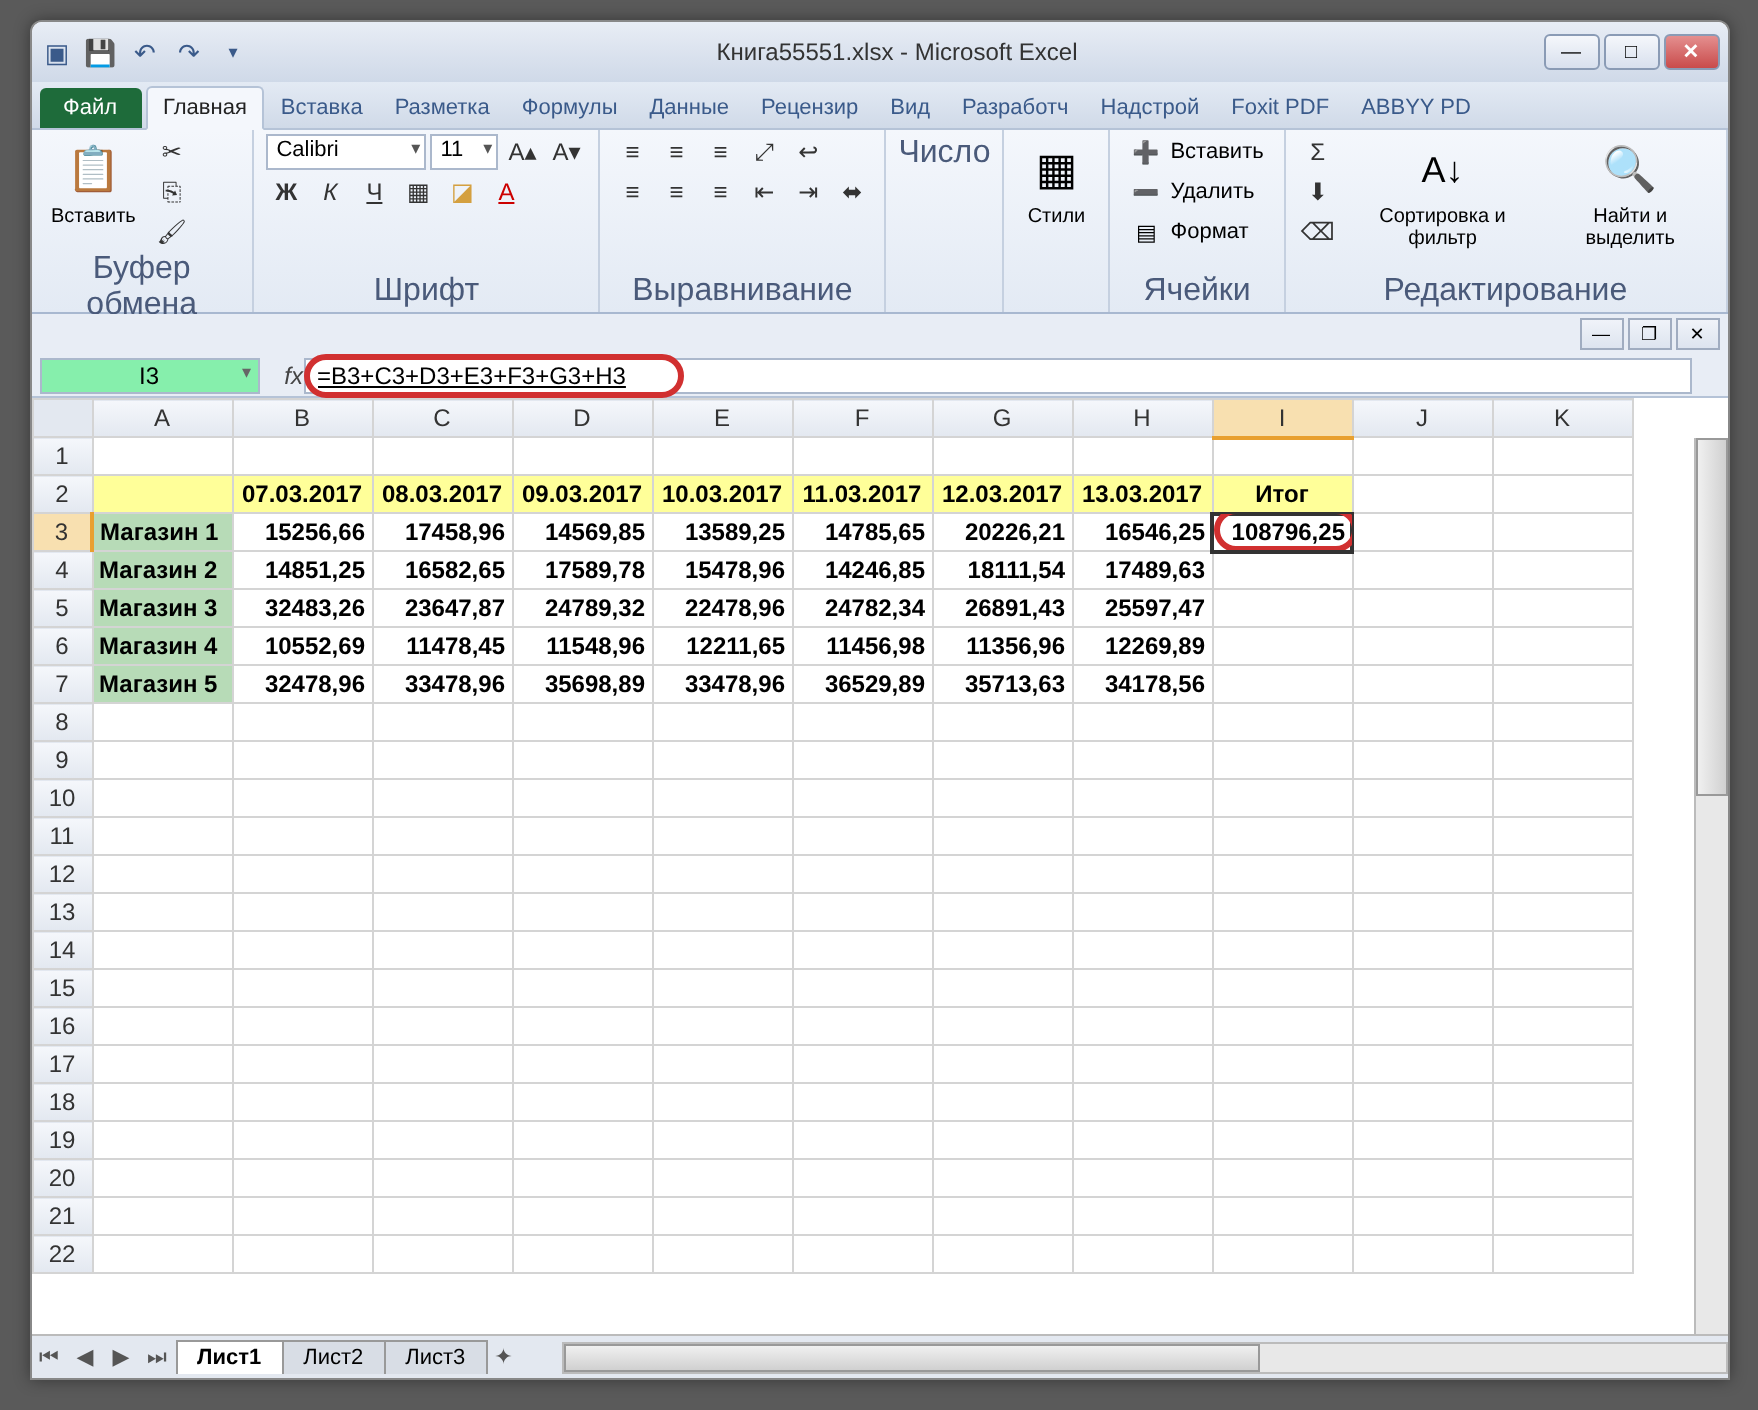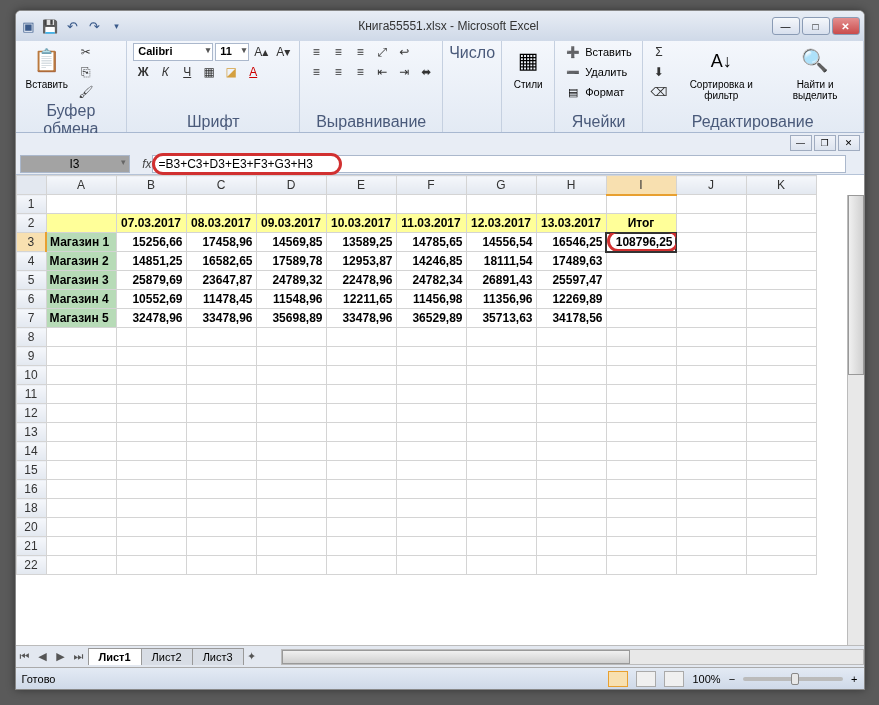--- a/index.html
+++ b/index.html
@@ -18,32 +18,32 @@
 .rtab.active { background: #f4f7fc; border: 1px solid #b5c3d7; border-bottom: 1px solid #f4f7fc; border-radius: 3px 3px 0 0; color: #222; position: relative; top: 1px; }
 .ribbon { height: 92px; background: linear-gradient(#f4f7fc,#e3eaf4); border-bottom: 1px solid #a8b8d0; display: flex; font-size: 11px; }
 .rgroup { border-right: 1px solid #c5d0e0; padding: 2px 6px 1px 6px; display: flex; flex-direction: column; justify-content: space-between; }
 .rgroup-body { display: flex; gap: 4px; align-items: flex-start; flex: 1; }
 .rgroup-label { text-align: center; font-size: 16px; color: #4a5a7a; padding-top: 1px; }
 .bigbtn { display: flex; flex-direction: column; align-items: center; gap: 2px; padding: 2px 4px; }
 .bigbtn .ico { width: 32px; height: 32px; display: flex; align-items: center; justify-content: center; font-size: 22px; }
 .bigbtn .lbl { font-size: 10px; text-align: center; line-height: 1.1; }
 .stack { display: flex; flex-direction: column; gap: 2px; }
 .row { display: flex; gap: 2px; align-items: center; }
-.combo { border: 1px solid #abb8cc; background: #fff; font-size: 11px; padding: 1px 14px 1px 4px; height: 18px; position: relative; font-weight: bold; }
+.combo { border: 1px solid #abb8cc; background: #fff; font-size: 11px; padding: 1px 14px 1px 4px; height: 18px; position: relative; }
 .combo::after { content: "▾"; position: absolute; right: 2px; top: 1px; font-size: 9px; color: #555; }
 .smbtn { width: 20px; height: 18px; border: 1px solid transparent; display: flex; align-items: center; justify-content: center; font-size: 12px; color: #333; }
 .medbtn { display: flex; align-items: center; gap: 4px; padding: 1px 4px; font-size: 11px; }
 .medbtn .mico { width: 16px; height: 16px; display: flex; align-items: center; justify-content: center; }
 .namebox-row { height: 22px; background: #e8edf5; border-bottom: 1px solid #b5c3d7; display: flex; align-items: center; font-size: 12px; }
-.namebox { width: 110px; border: 1px solid #abb8cc; background: #a3a3a3; margin: 0 4px; padding: 1px 4px; font-size: 12px; text-align: center; position: relative; }
+.namebox { width: 110px; border: 1px solid #abb8cc; background: #86efac; margin: 0 4px; padding: 1px 4px; font-size: 12px; text-align: center; position: relative; }
 .namebox::after { content: "▾"; position: absolute; right: 3px; font-size: 9px; color: #666; }
 .fx-btn { width: 18px; height: 18px; display: flex; align-items: center; justify-content: flex-end; }
 .fx-ico { font-style: italic; font-size: 12px; color: #444; }
 .formula-wrap { flex: 1; position: relative; padding-right: 18px; }
-.formula-bar { width: 100%; border: 1px solid #abb8cc; background: #fff; padding: 1px 6px; font-size: 12px; height: 18px; }
+.formula-bar { width: 100%; border: 1px solid #abb8cc; background: #fff; padding: 1px 6px; font-size: 12px; height: 18px; text-decoration: underline; }
 .formula-highlight { position: absolute; left: 0; top: -2px; width: 190px; height: 22px; border: 3px solid #d13030; border-radius: 11px; pointer-events: none; }
 .sheet-area { flex: 1; overflow: hidden; position: relative; background: #fff; display: flex; flex-direction: column; }
 .grid-wrap { flex: 1; overflow: auto; }
 table.grid { border-collapse: collapse; font-size: 12px; table-layout: fixed; }
 table.grid th, table.grid td { border: 1px solid #d4d4d4; height: 19px; padding: 0 3px; white-space: nowrap; overflow: hidden; }
 th.colhdr { background: linear-gradient(#f5f7fb,#e3e8f0); font-weight: normal; text-align: center; color: #333; border-bottom: 1px solid #a8b8d0; width: 70px; }
 th.colhdr.sel { background: #f8e0b0; border-bottom: 2px solid #e8a030; }
 th.rowhdr { background: linear-gradient(#f5f7fb,#e3e8f0); font-weight: normal; text-align: center; color: #333; border-right: 1px solid #a8b8d0; width: 30px; }
 th.rowhdr.sel { background: #f8e0b0; border-right: 2px solid #e8a030; }
 th.corner { background: #e3e8f0; width: 30px; }
@@ -85,20 +85,34 @@
       <span class="qat-icon" style="font-size:9px;">▾</span>
     </div>
     <div class="title">Книга55551.xlsx - Microsoft Excel</div>
     <div class="winbtns">
       <div class="winbtn">—</div>
       <div class="winbtn">□</div>
       <div class="winbtn close">✕</div>
     </div>
   </div>
 
+  <div class="ribbon-tabs">
+    <div class="file-tab">Файл</div>
+    <div class="rtab active">Главная</div>
+    <div class="rtab">Вставка</div>
+    <div class="rtab">Разметка</div>
+    <div class="rtab">Формулы</div>
+    <div class="rtab">Данные</div>
+    <div class="rtab">Рецензир</div>
+    <div class="rtab">Вид</div>
+    <div class="rtab">Разработч</div>
+    <div class="rtab">Надстрой</div>
+    <div class="rtab">Foxit PDF</div>
+    <div class="rtab">ABBYY PD</div>
+  </div>
 
   <div class="ribbon">
     <div class="rgroup">
       <div class="rgroup-body">
         <div class="bigbtn">
           <div class="ico">📋</div>
           <div class="lbl">Вставить</div>
         </div>
         <div class="stack">
           <div class="smbtn">✂</div>
@@ -274,44 +288,44 @@
               <td class=""></td>
             </tr>
             <tr>
               <th class="rowhdr sel">3</th>
               <td class="rh">Магазин 1</td>
               <td class="bordered">15256,66</td>
               <td class="bordered">17458,96</td>
               <td class="bordered">14569,85</td>
               <td class="bordered">13589,25</td>
               <td class="bordered">14785,65</td>
-              <td class="bordered">14556,54</td>
+              <td class="bordered">20226,21</td>
               <td class="bordered">16546,25</td>
               <td class="bordered active active-cell-border">108796,25<div class="cell-highlight"></div></td>
               <td class=""></td>
               <td class=""></td>
             </tr>
             <tr>
               <th class="rowhdr">4</th>
               <td class="rh">Магазин 2</td>
               <td class="bordered">14851,25</td>
               <td class="bordered">16582,65</td>
               <td class="bordered">17589,78</td>
-              <td class="bordered">12953,87</td>
+              <td class="bordered">15478,96</td>
               <td class="bordered">14246,85</td>
               <td class="bordered">18111,54</td>
               <td class="bordered">17489,63</td>
               <td class="bordered"></td>
               <td class=""></td>
               <td class=""></td>
             </tr>
             <tr>
               <th class="rowhdr">5</th>
               <td class="rh">Магазин 3</td>
-              <td class="bordered">25879,69</td>
+              <td class="bordered">32483,26</td>
               <td class="bordered">23647,87</td>
               <td class="bordered">24789,32</td>
               <td class="bordered">22478,96</td>
               <td class="bordered">24782,34</td>
               <td class="bordered">26891,43</td>
               <td class="bordered">25597,47</td>
               <td class="bordered"></td>
               <td class=""></td>
               <td class=""></td>
             </tr>
@@ -463,21 +477,49 @@
               <td class=""></td>
               <td class=""></td>
               <td class=""></td>
               <td class=""></td>
               <td class=""></td>
               <td class=""></td>
               <td class=""></td>
               <td class=""></td>
             </tr>
             <tr>
+              <th class="rowhdr">17</th>
+              <td class=""></td>
+              <td class=""></td>
+              <td class=""></td>
+              <td class=""></td>
+              <td class=""></td>
+              <td class=""></td>
+              <td class=""></td>
+              <td class=""></td>
+              <td class=""></td>
+              <td class=""></td>
+              <td class=""></td>
+            </tr>
+            <tr>
               <th class="rowhdr">18</th>
+              <td class=""></td>
+              <td class=""></td>
+              <td class=""></td>
+              <td class=""></td>
+              <td class=""></td>
+              <td class=""></td>
+              <td class=""></td>
+              <td class=""></td>
+              <td class=""></td>
+              <td class=""></td>
+              <td class=""></td>
+            </tr>
+            <tr>
+              <th class="rowhdr">19</th>
               <td class=""></td>
               <td class=""></td>
               <td class=""></td>
               <td class=""></td>
               <td class=""></td>
               <td class=""></td>
               <td class=""></td>
               <td class=""></td>
               <td class=""></td>
               <td class=""></td>
@@ -540,27 +582,14 @@
     <div class="nav-btn">⏭</div>
     <div class="stab">Лист1</div>
     <div class="stab inactive">Лист2</div>
     <div class="stab inactive">Лист3</div>
     <div class="nav-btn">✦</div>
     <div class="hscroll-track">
         <div class="hscroll-thumb"></div>
       </div>
   </div>
 
-  <div class="statusbar">
-    <span>Готово</span>
-    <div class="spacer"></div>
-    <div class="viewbtn active"></div>
-    <div class="viewbtn"></div>
-    <div class="viewbtn"></div>
-    <span>100%</span>
-    <span>−</span>
-    <div class="zoom-slider">
-        <div class="zoom-thumb"></div>
-      </div>
-    <span>+</span>
-  </div>
 
 </div>
 
 </body></html>

